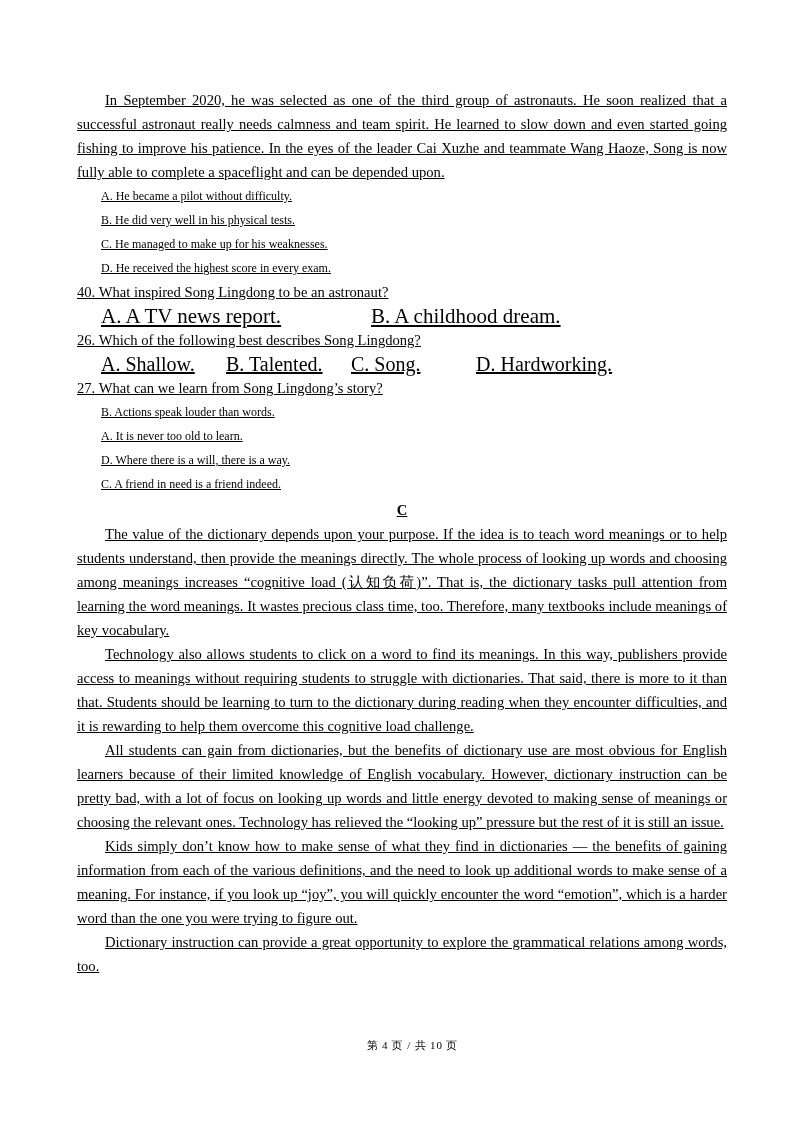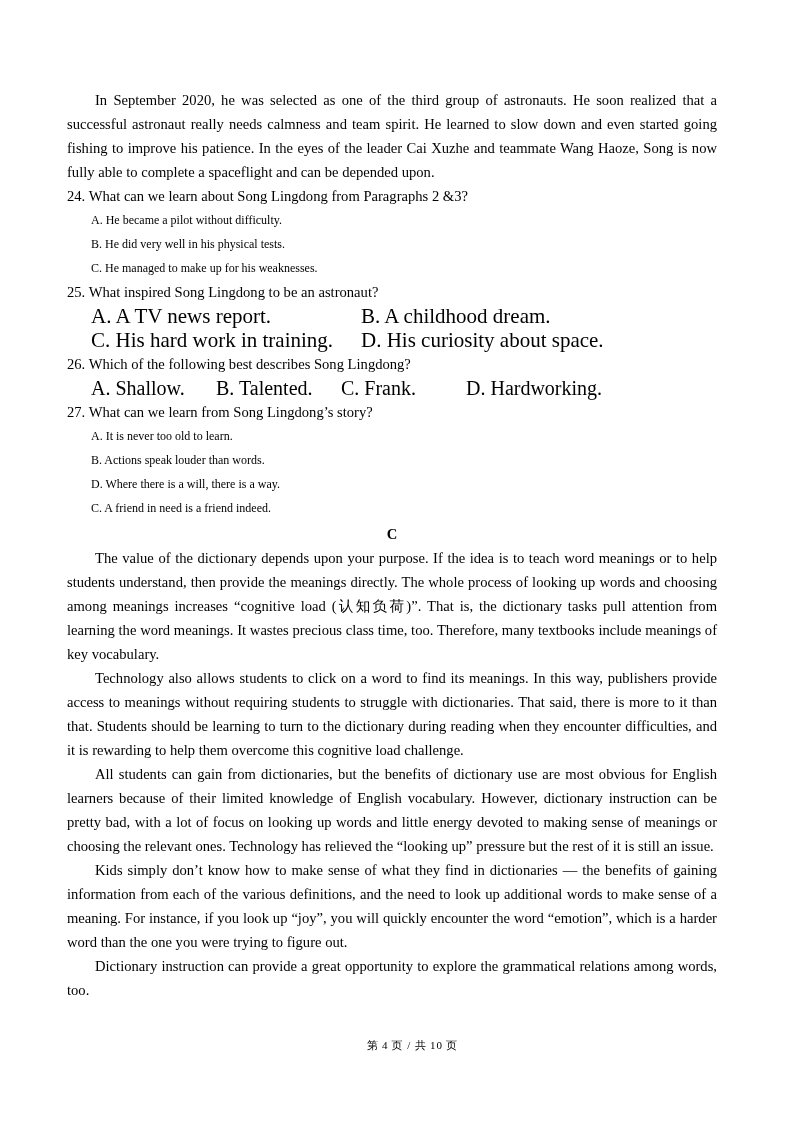--- a/index.html
+++ b/index.html
@@ -16,23 +16,24 @@
   }
   .page {
     position: absolute;
     left: 0; top: 0;
     width: 793px;
     height: 1122px;
     overflow: hidden;
   }
   .content {
     position: absolute;
-    left: 67px;
+    left: 77px;
     top: 88px;
     width: 650px;
+    text-decoration: underline;
   }
   p {
     margin: 0;
     font-size: 14.6px;
     line-height: 24px;
   }
   .para {
     text-align: justify;
     text-justify: inter-word;
     text-indent: 28px;
@@ -81,46 +82,42 @@
   .footer .num { padding: 0 3px; }
 </style>
 </head>
 <body>
 
 <div class="page">
   <div class="content">
 
     <p class="para">In September 2020, he was selected as one of the third group of astronauts. He soon realized that a successful astronaut really needs calmness and team spirit. He learned to slow down and even started going fishing to improve his patience. In the eyes of the leader Cai Xuzhe and teammate Wang Haoze, Song is now fully able to complete a spaceflight and can be depended upon.</p>
 
-    <p class="q">24. What can we learn about Song Lingdong from Paragraphs 2 &amp;3?</p>
     <p class="opt">A. He became a pilot without difficulty.</p>
     <p class="opt">B. He did very well in his physical tests.</p>
     <p class="opt">C. He managed to make up for his weaknesses.</p>
+    <p class="opt">D. He received the highest score in every exam.</p>
 
-    <p class="q">25. What inspired Song Lingdong to be an astronaut?</p>
+    <p class="q">40. What inspired Song Lingdong to be an astronaut?</p>
     <div class="opt-row">
       <span class="c1">A. A TV news report.</span>
       <span>B. A childhood dream.</span>
-    </div>
-    <div class="opt-row">
-      <span class="c1">C. His hard work in training.</span>
-      <span>D. His curiosity about space.</span>
     </div>
 
     <p class="q">26. Which of the following best describes Song Lingdong?</p>
     <div class="opt-row4">
       <span class="c">A. Shallow.</span>
       <span class="c">B. Talented.</span>
-      <span class="c">C. Frank.</span>
+      <span class="c">C. Song.</span>
       <span class="c-last">D. Hardworking.</span>
     </div>
 
     <p class="q">27. What can we learn from Song Lingdong’s story?</p>
+    <p class="opt">B. Actions speak louder than words.</p>
     <p class="opt">A. It is never too old to learn.</p>
-    <p class="opt">B. Actions speak louder than words.</p>
     <p class="opt">D. Where there is a will, there is a way.</p>
     <p class="opt">C. A friend in need is a friend indeed.</p>
 
     <p class="section-letter">C</p>
 
     <p class="para">The value of the dictionary depends upon your purpose. If the idea is to teach word meanings or to help students understand, then provide the meanings directly. The whole process of looking up words and choosing among meanings increases “cognitive load (认知负荷)”. That is, the dictionary tasks pull attention from learning the word meanings. It wastes precious class time, too. Therefore, many textbooks include meanings of key vocabulary.</p>
     <p class="para">Technology also allows students to click on a word to find its meanings. In this way, publishers provide access to meanings without requiring students to struggle with dictionaries. That said, there is more to it than that. Students should be learning to turn to the dictionary during reading when they encounter difficulties, and it is rewarding to help them overcome this cognitive load challenge.</p>
     <p class="para">All students can gain from dictionaries, but the benefits of dictionary use are most obvious for English learners because of their limited knowledge of English vocabulary. However, dictionary instruction can be pretty bad, with a lot of focus on looking up words and little energy devoted to making sense of meanings or choosing the relevant ones. Technology has relieved the “looking up” pressure but the rest of it is still an issue.</p>
     <p class="para">Kids simply don’t know how to make sense of what they find in dictionaries — the benefits of gaining information from each of the various definitions, and the need to look up additional words to make sense of a meaning. For instance, if you look up “joy”, you will quickly encounter the word “emotion”, which is a harder word than the one you were trying to figure out.</p>
     <p class="para">Dictionary instruction can provide a great opportunity to explore the grammatical relations among words, too.</p>

